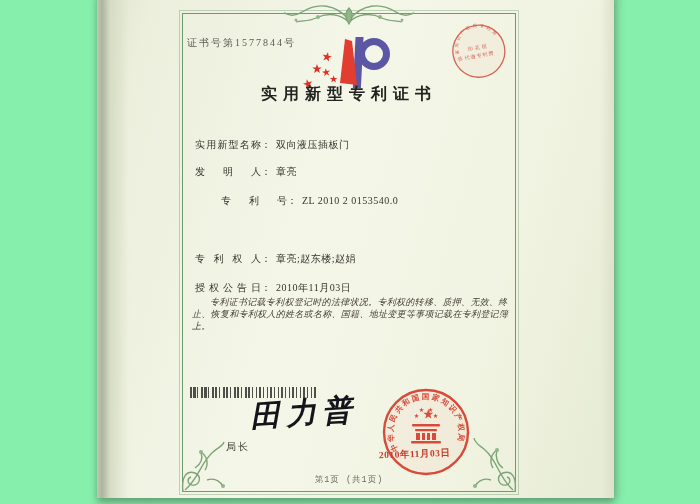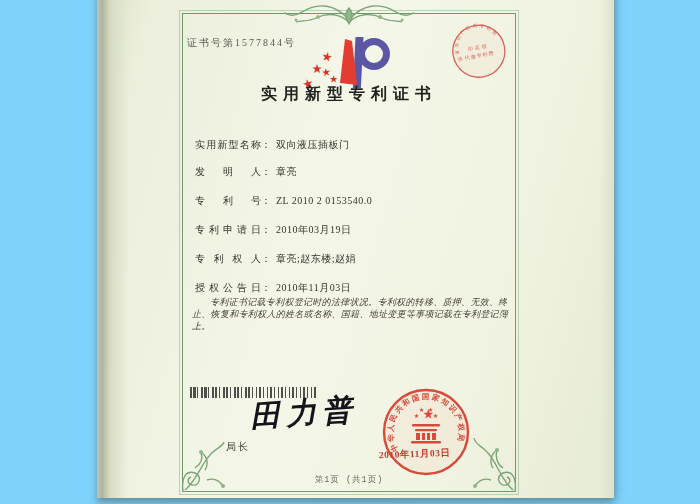--- a/index.html
+++ b/index.html
@@ -1,17 +1,17 @@
 <!DOCTYPE html>
 <html><head>
 <meta charset="utf-8">
 <style>
   html,body{margin:0;padding:0;}
   body{font-family:"Liberation Serif","DejaVu Serif",serif;}
-  #photo{position:relative;width:700px;height:504px;background:#7dd3fc;overflow:hidden;}
+  #photo{position:relative;width:700px;height:504px;background:#86efac;overflow:hidden;}
 
   
   #paper{position:absolute;left:97px;top:-8px;width:517px;height:506px;
     background:linear-gradient(105deg,#dfe4cd 0%,#ecefdc 9%,#f4f6e8 42%,#f1f4e2 72%,#e7ecd6 96%);
     box-shadow:0 5px 7px rgba(60,60,50,.38), 4px 0 8px rgba(80,80,70,.18);}
   #paper::before{content:"";position:absolute;left:0;top:0;width:34px;height:100%;
     background:linear-gradient(90deg,#c2c8b2 0,#aeb49d 5px,#d6dcc4 13px,rgba(238,241,222,0) 32px);}
   #paper::after{content:"";position:absolute;right:0;top:0;width:16px;height:100%;
     background:linear-gradient(270deg,#dde1cc 0,rgba(238,241,222,0) 14px);}
 
@@ -120,25 +120,22 @@
     <text x="29" y="27" font-size="5" fill="#d04a3c" text-anchor="middle" letter-spacing="2">印花税</text>
     <text x="29" y="35" font-size="5" fill="#d04a3c" text-anchor="middle" letter-spacing="1">代缴专利费</text>
   </svg>
 
   <div class="row" style="top:138px;">
     <span class="lbl">实用新型名称</span><span class="colon">：</span><span class="val">双向液压插板门</span>
   </div>
   <div class="row" style="top:165px;">
     <span class="lbl">发明人</span><span class="colon">：</span><span class="val">章亮</span>
   </div>
-  <div class="row" style="top:194px;">
+  <div class="row" style="top:194px;margin-left:26px;">
     <span class="lbl">专利号</span><span class="colon">：</span><span class="val">ZL 2010 2 0153540.0</span>
-  </div>
-  <div class="row" style="top:223px;">
-    <span class="lbl">专利申请日</span><span class="colon">：</span><span class="val">2010年03月19日</span>
   </div>
   <div class="row" style="top:252px;">
     <span class="lbl">专利权人</span><span class="colon">：</span><span class="val">章亮;赵东楼;赵娟</span>
   </div>
   <div class="row" style="top:281px;">
     <span class="lbl">授权公告日</span><span class="colon">：</span><span class="val">2010年11月03日</span>
   </div>
 
   <div id="paras">
     <p>专利证书记载专利权登记时的法律状况。专利权的转移、质押、无效、终止、恢复和专利权人的姓名或名称、国籍、地址变更等事项记载在专利登记簿上。</p>

